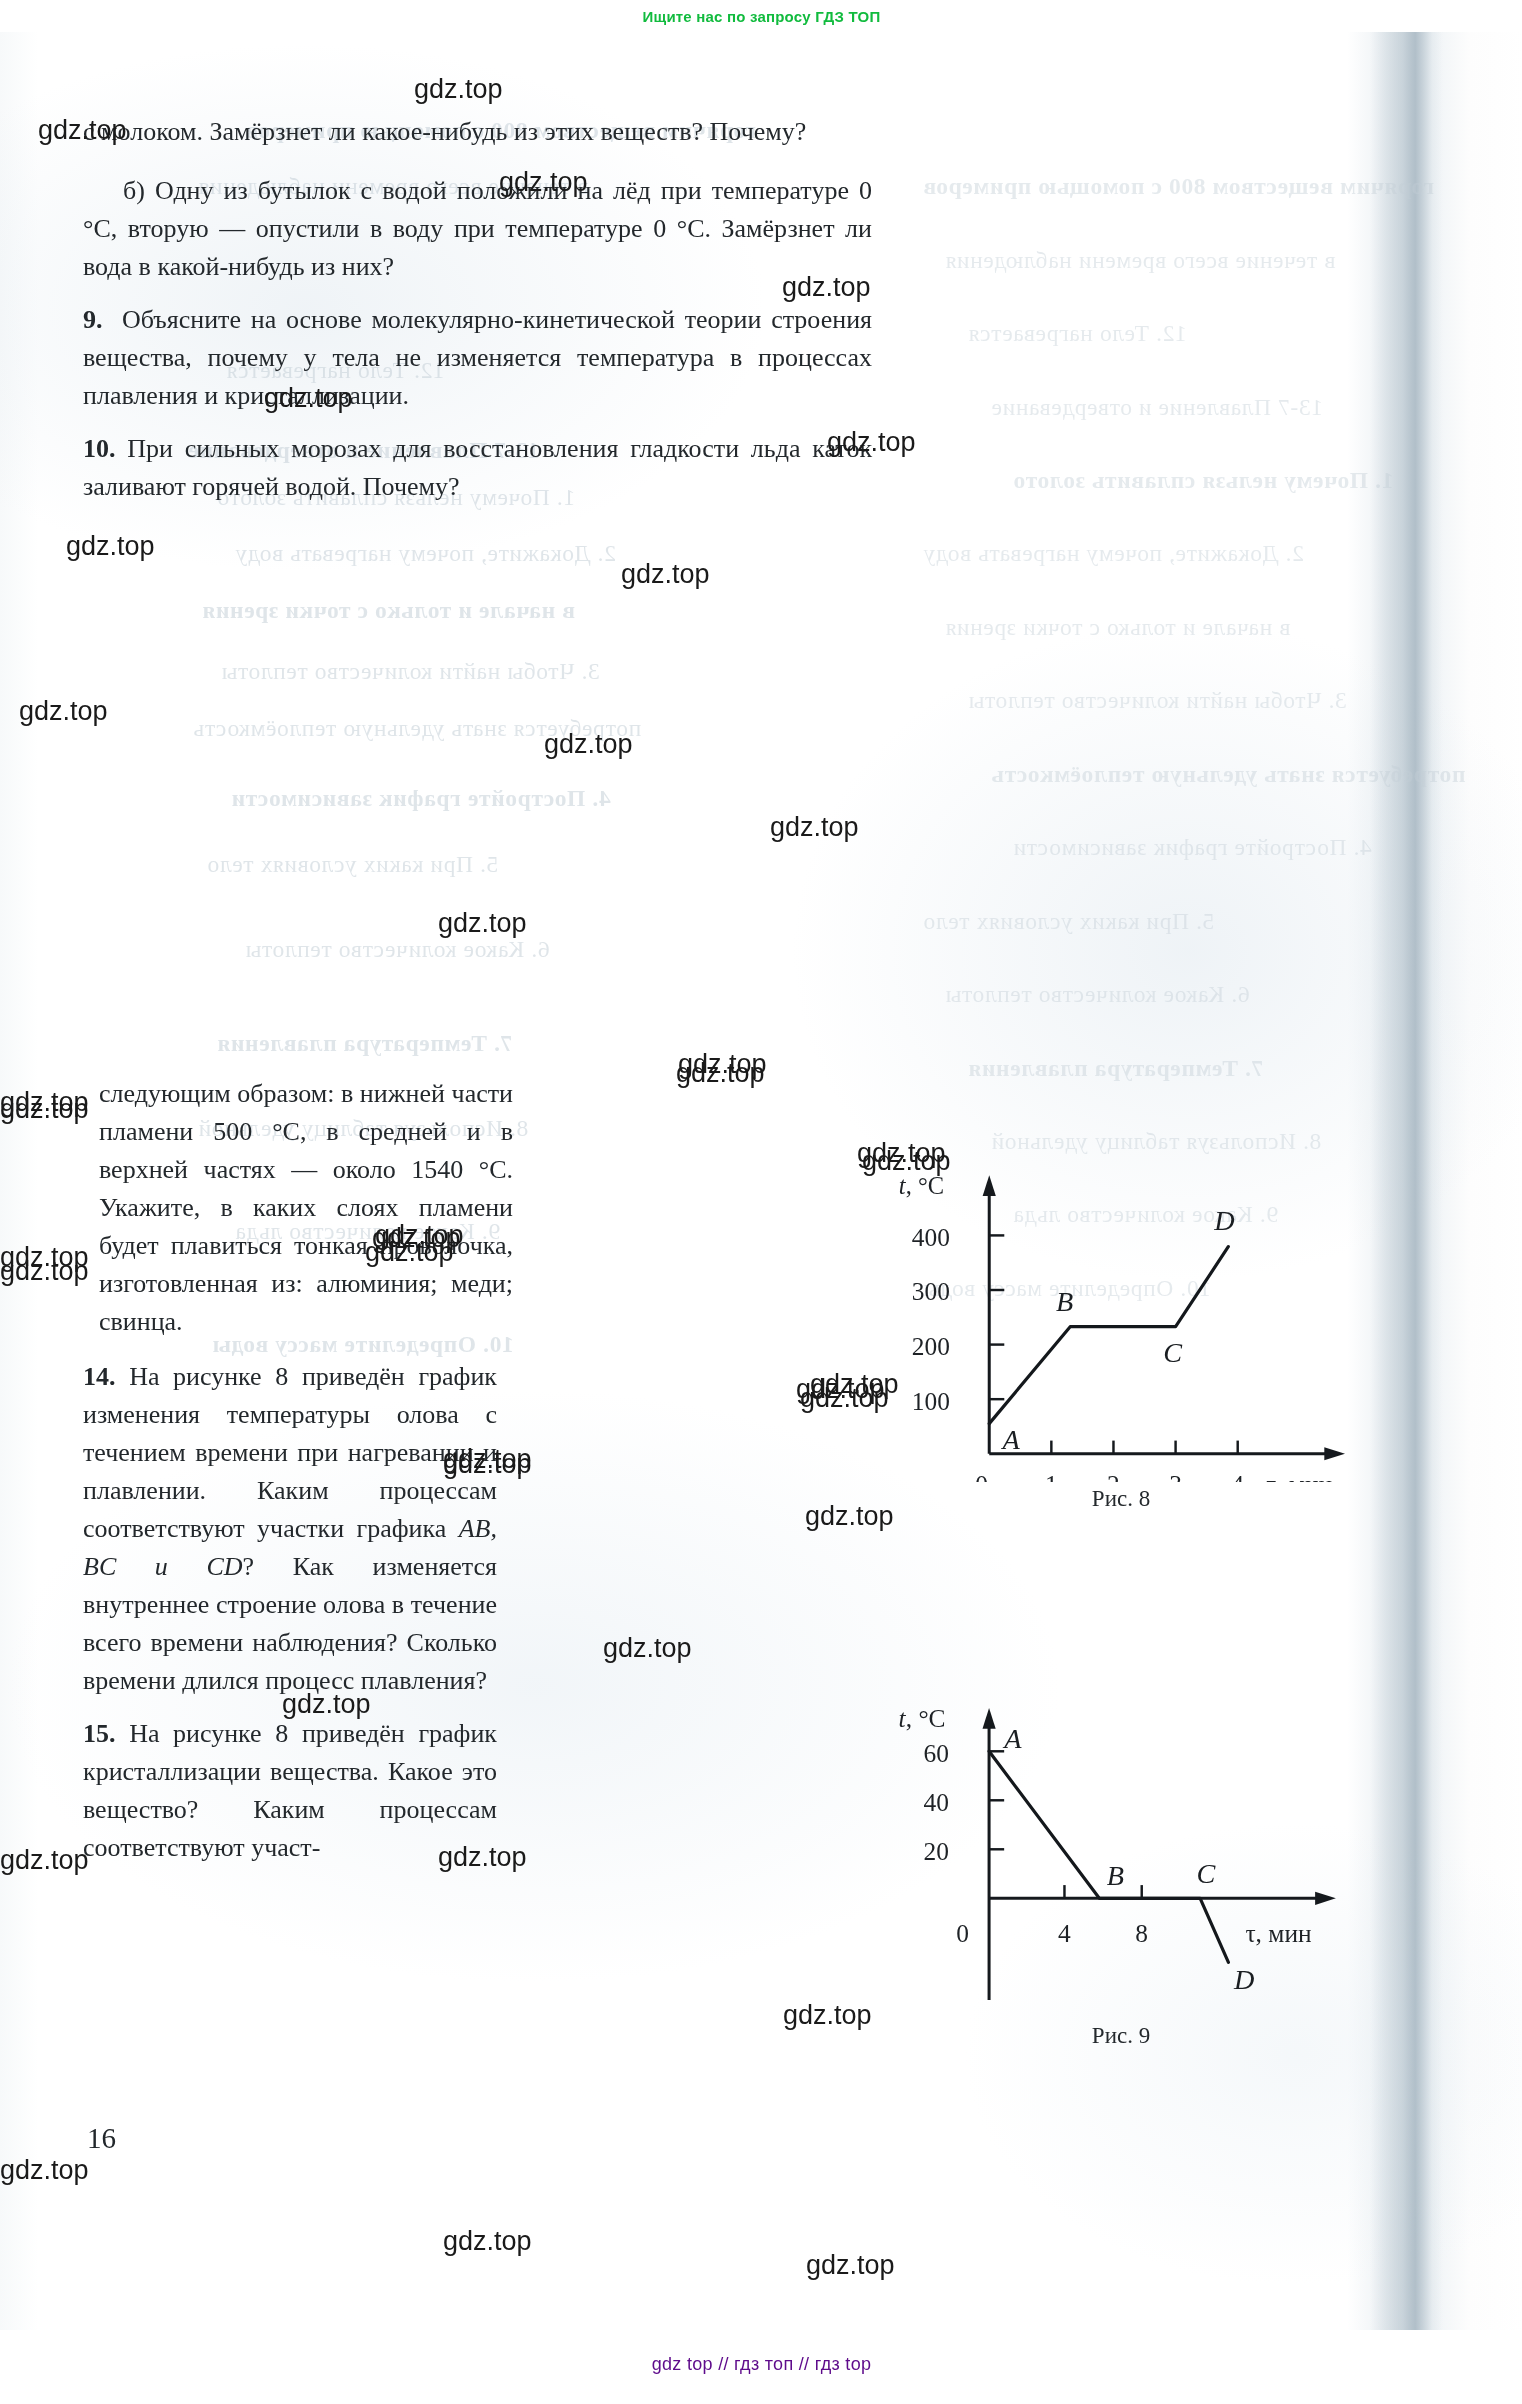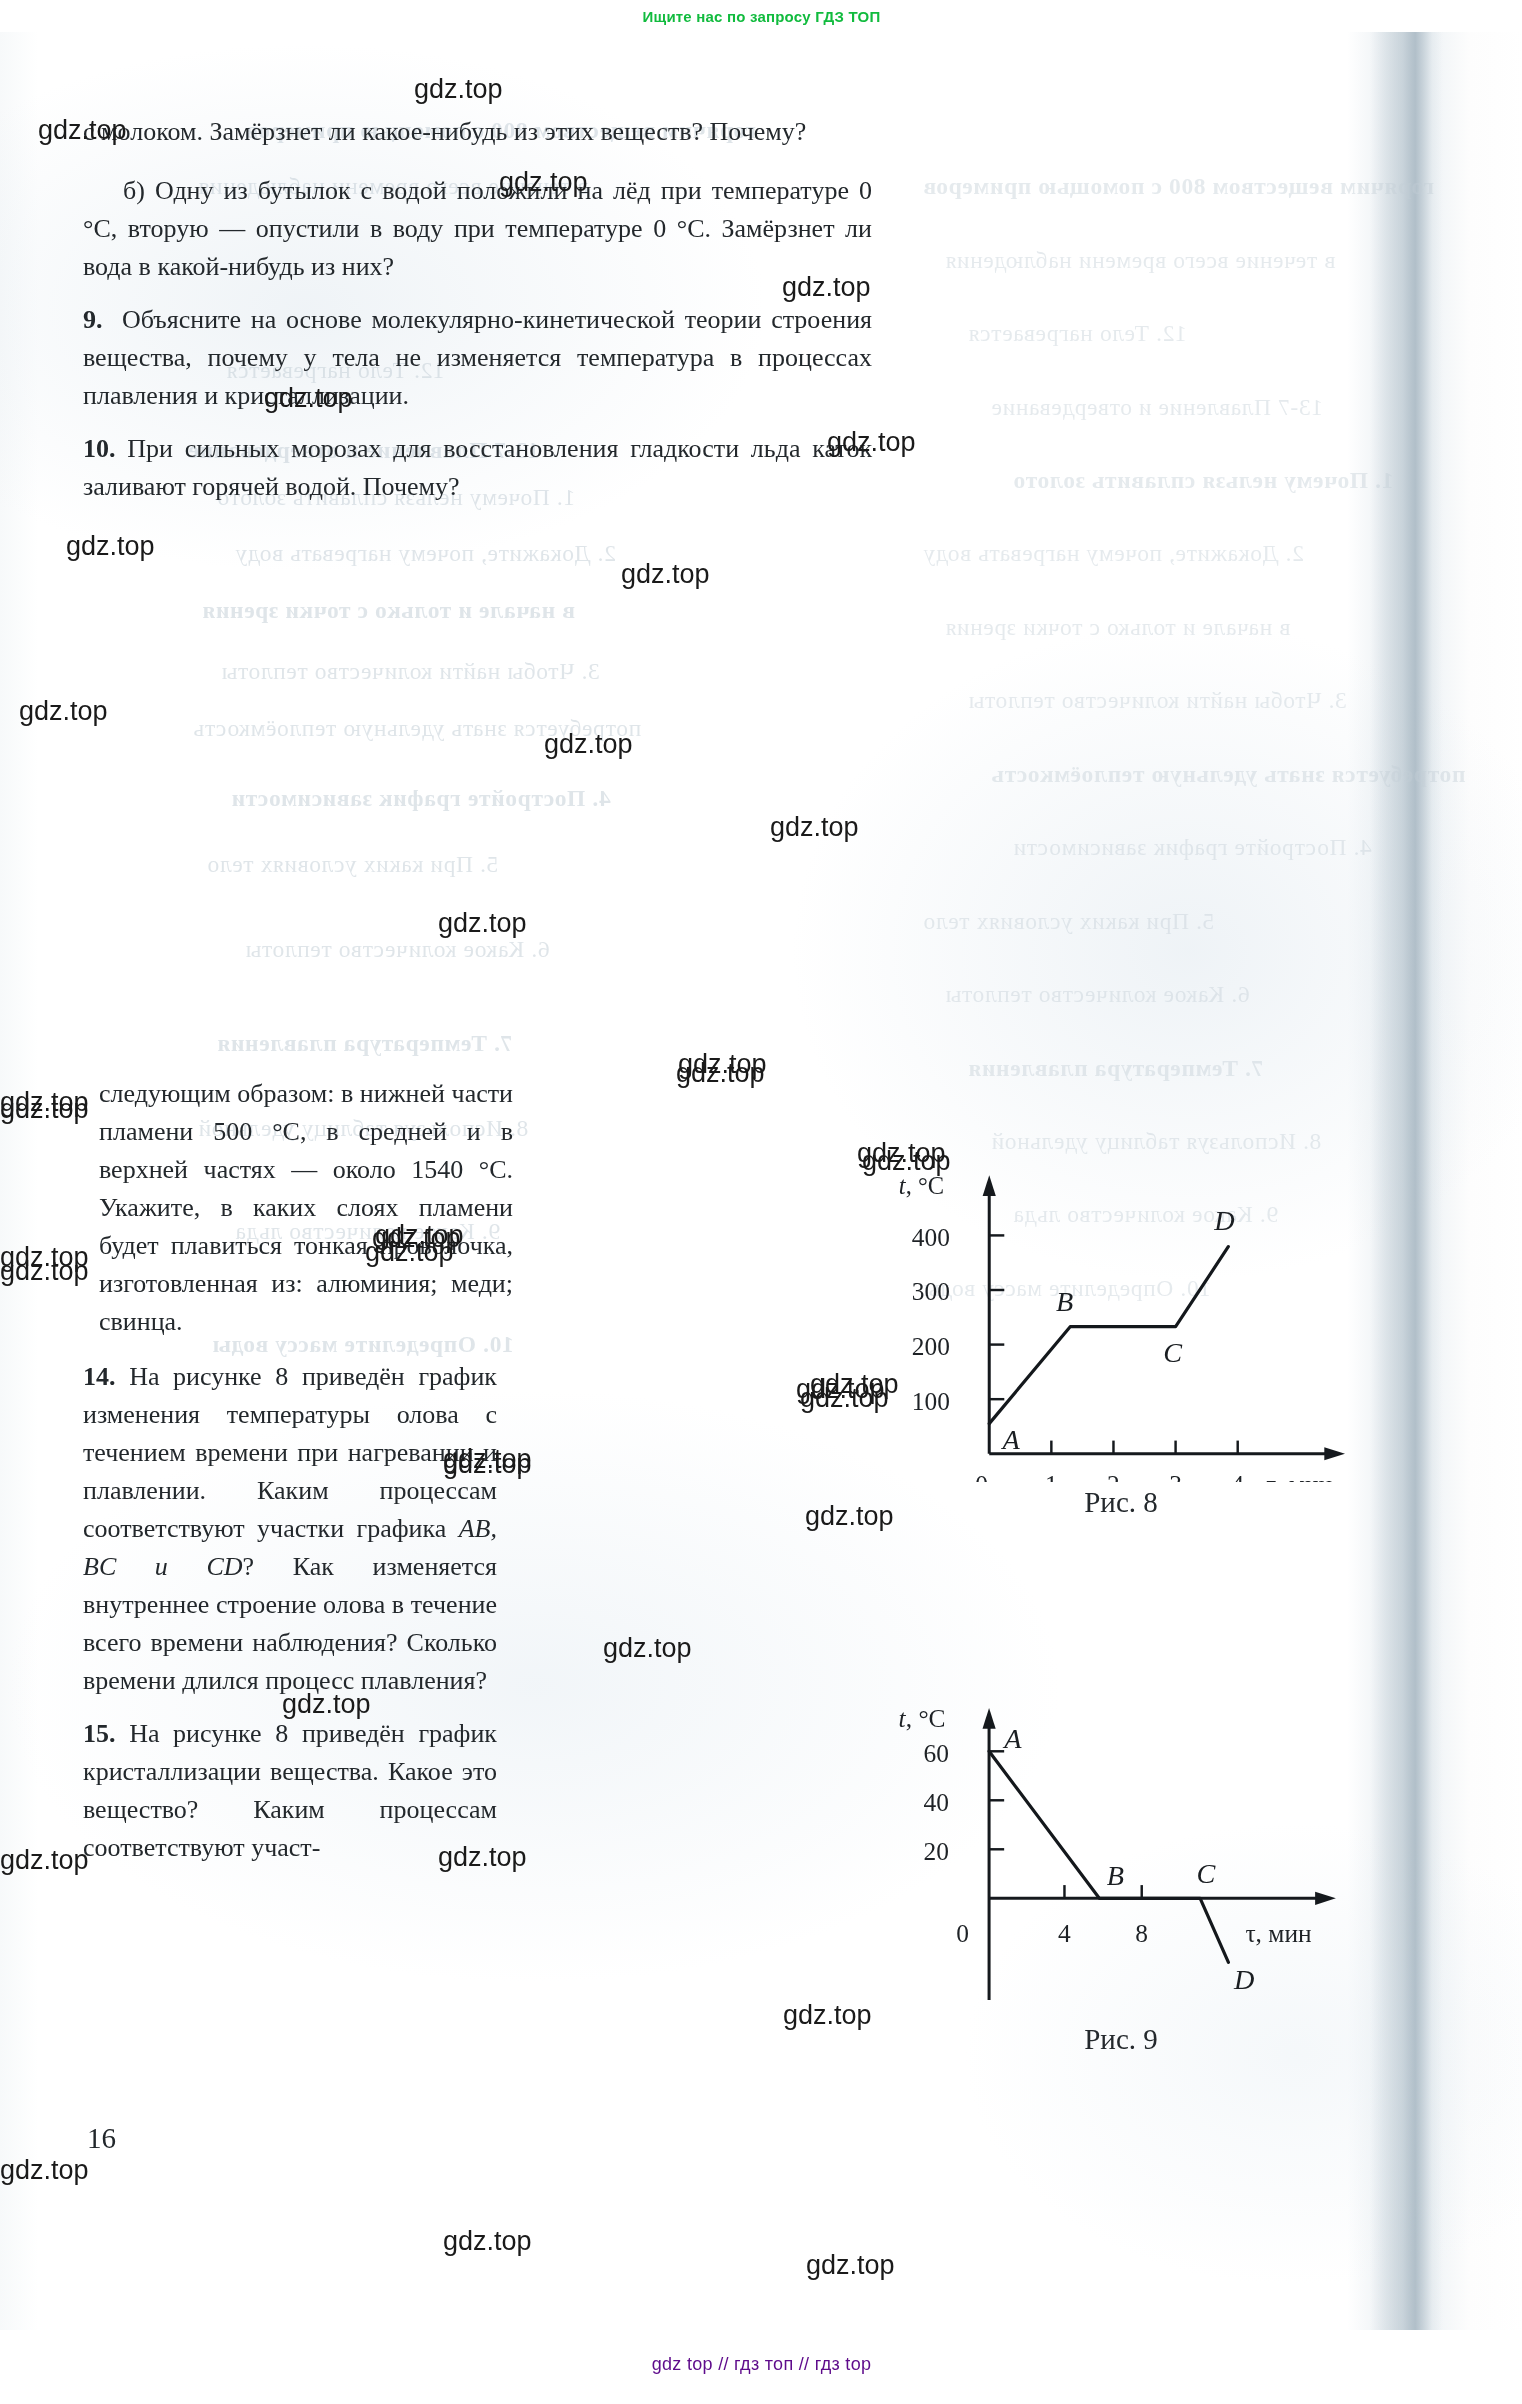--- a/index.html
+++ b/index.html
@@ -95,21 +95,21 @@
   
   #narrow-column{
     position:absolute;left:83px;top:1043px;width:414px;z-index:6;
   }
 
   
   .figure{position:absolute;z-index:6;}
   .fig-caption{
     text-align:center;
     font-family:"Liberation Serif", serif;
-    font-size:29px;color:#24292d;
+    font-size:23px;color:#24292d;
     margin-top:3.8px;
   }
   svg{display:block;}
   .axis-txt{
     font-family:"Liberation Serif", serif;
     font-size:27px;fill:#1e2226;
   }
   .axis-txt.it{font-style:italic;font-size:26px;}
   .pt-lbl{
     font-family:"Liberation Serif", serif;

